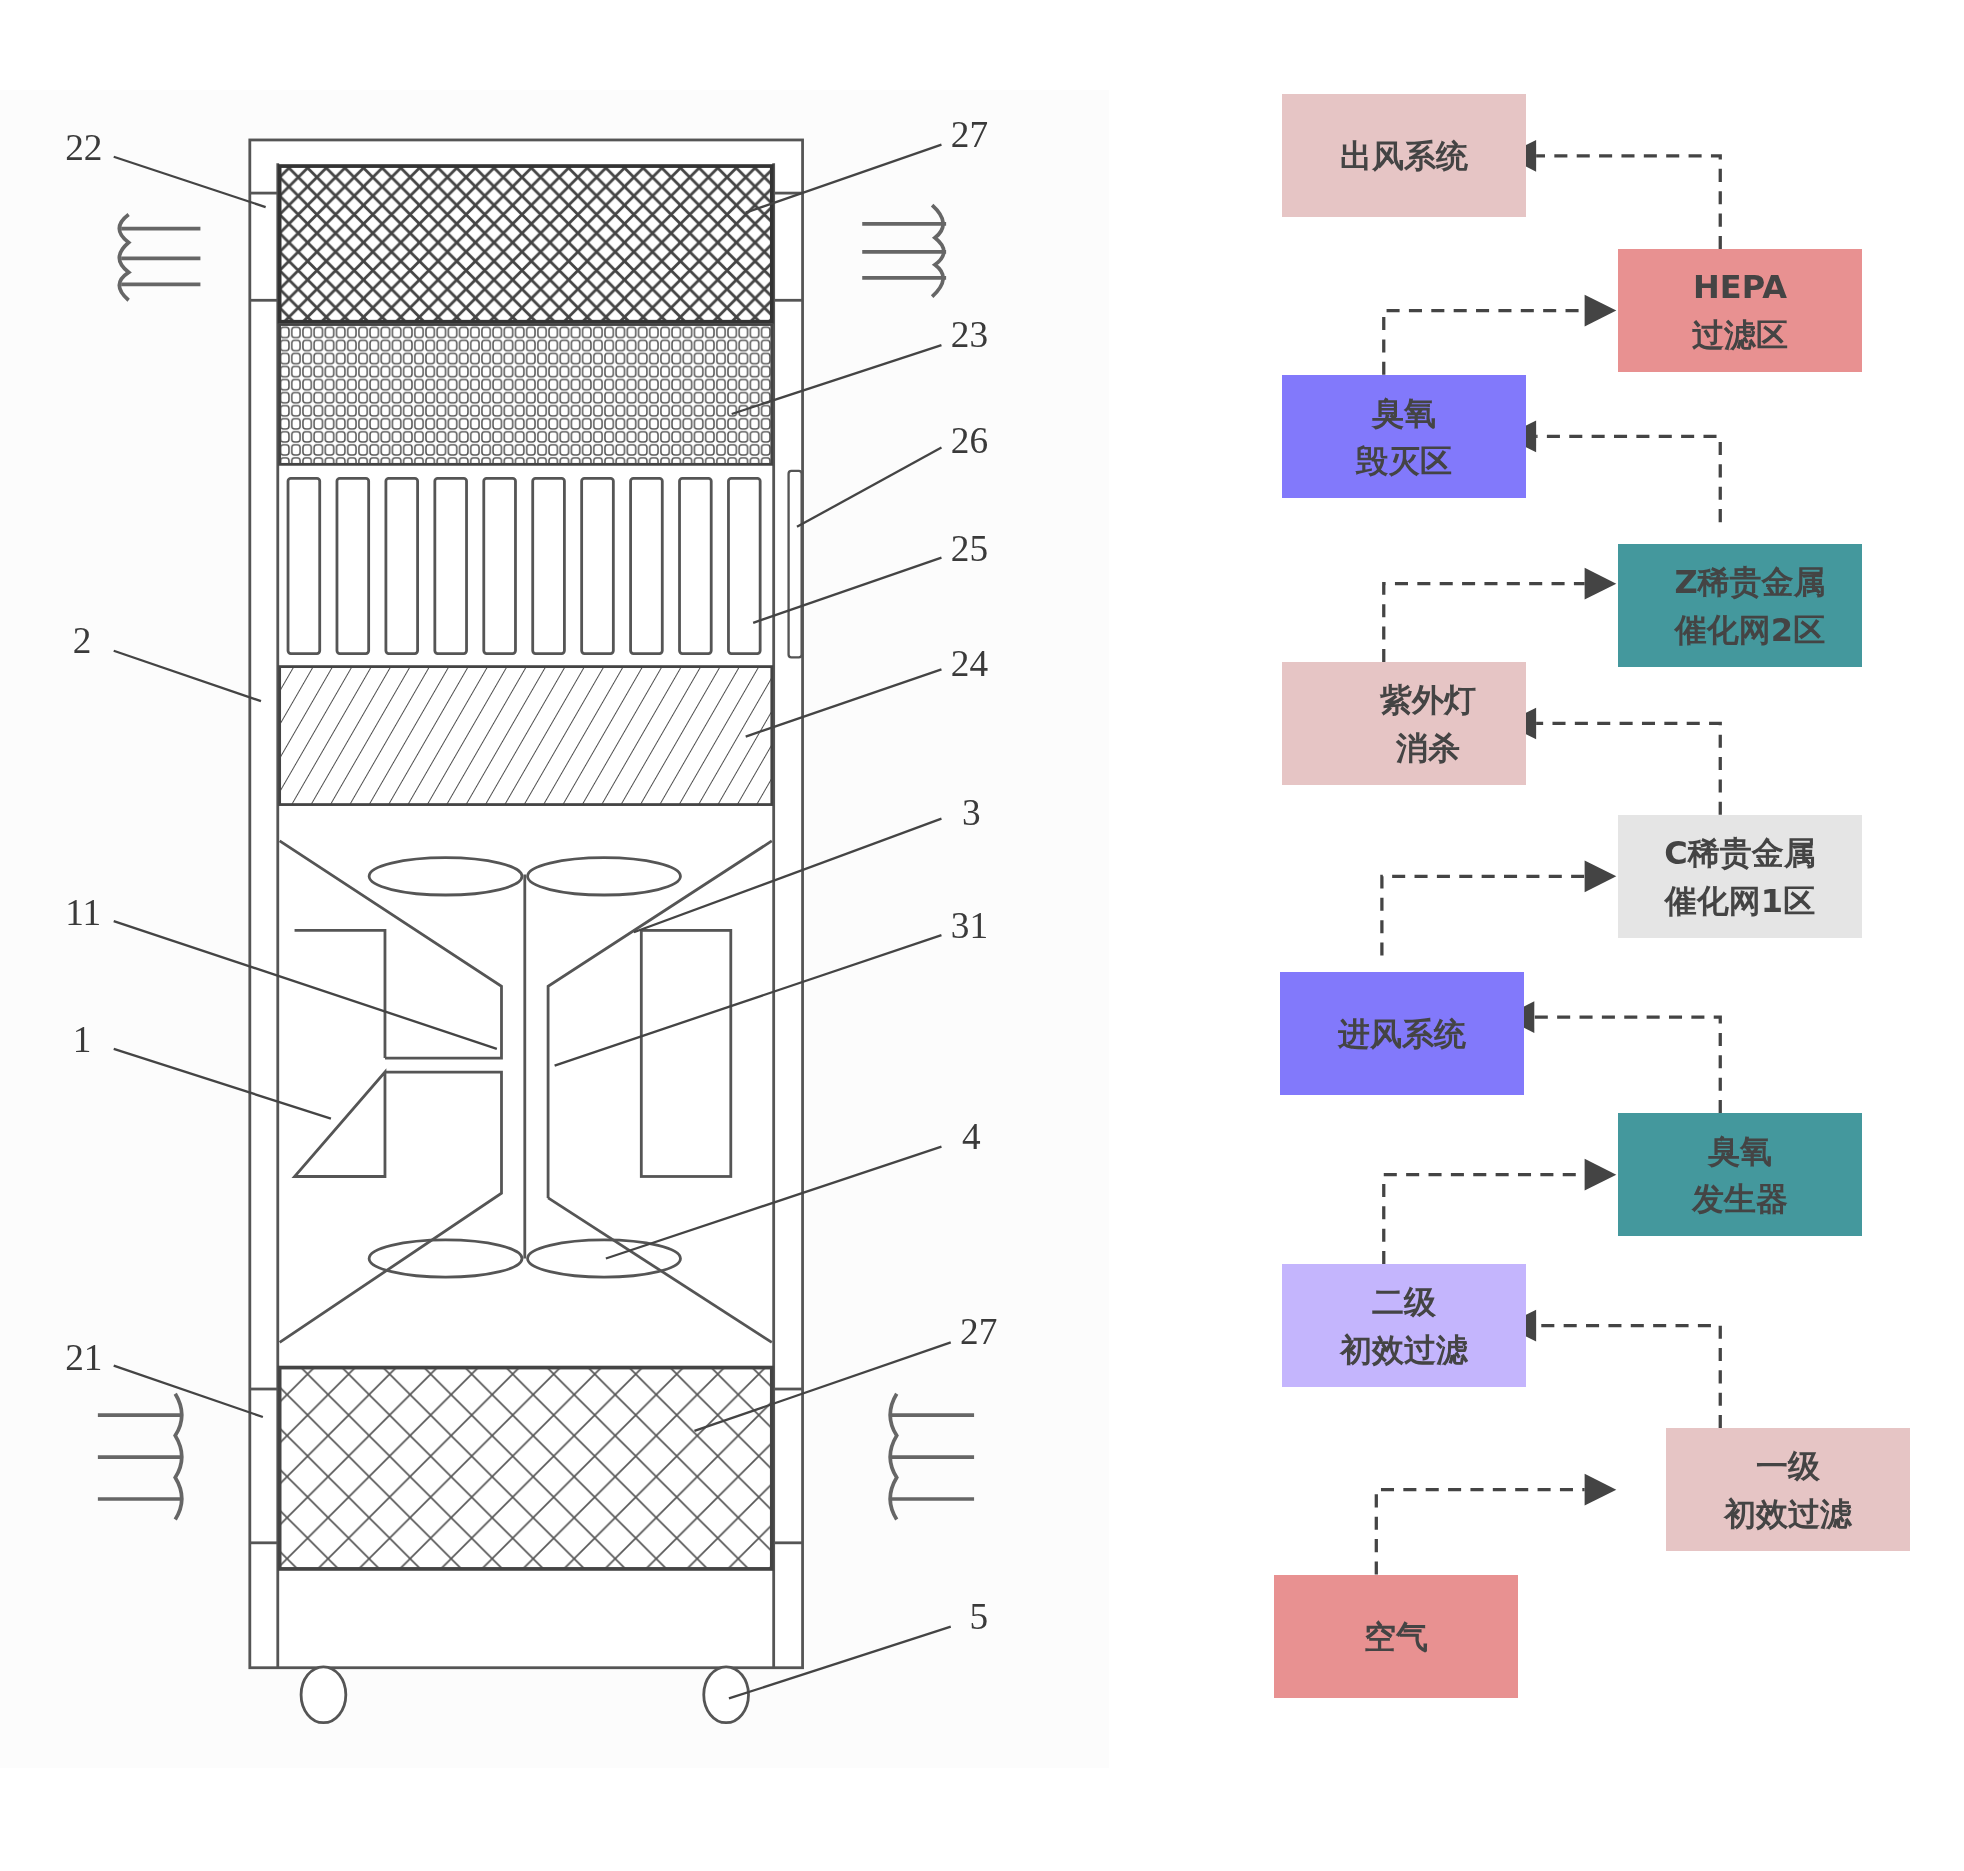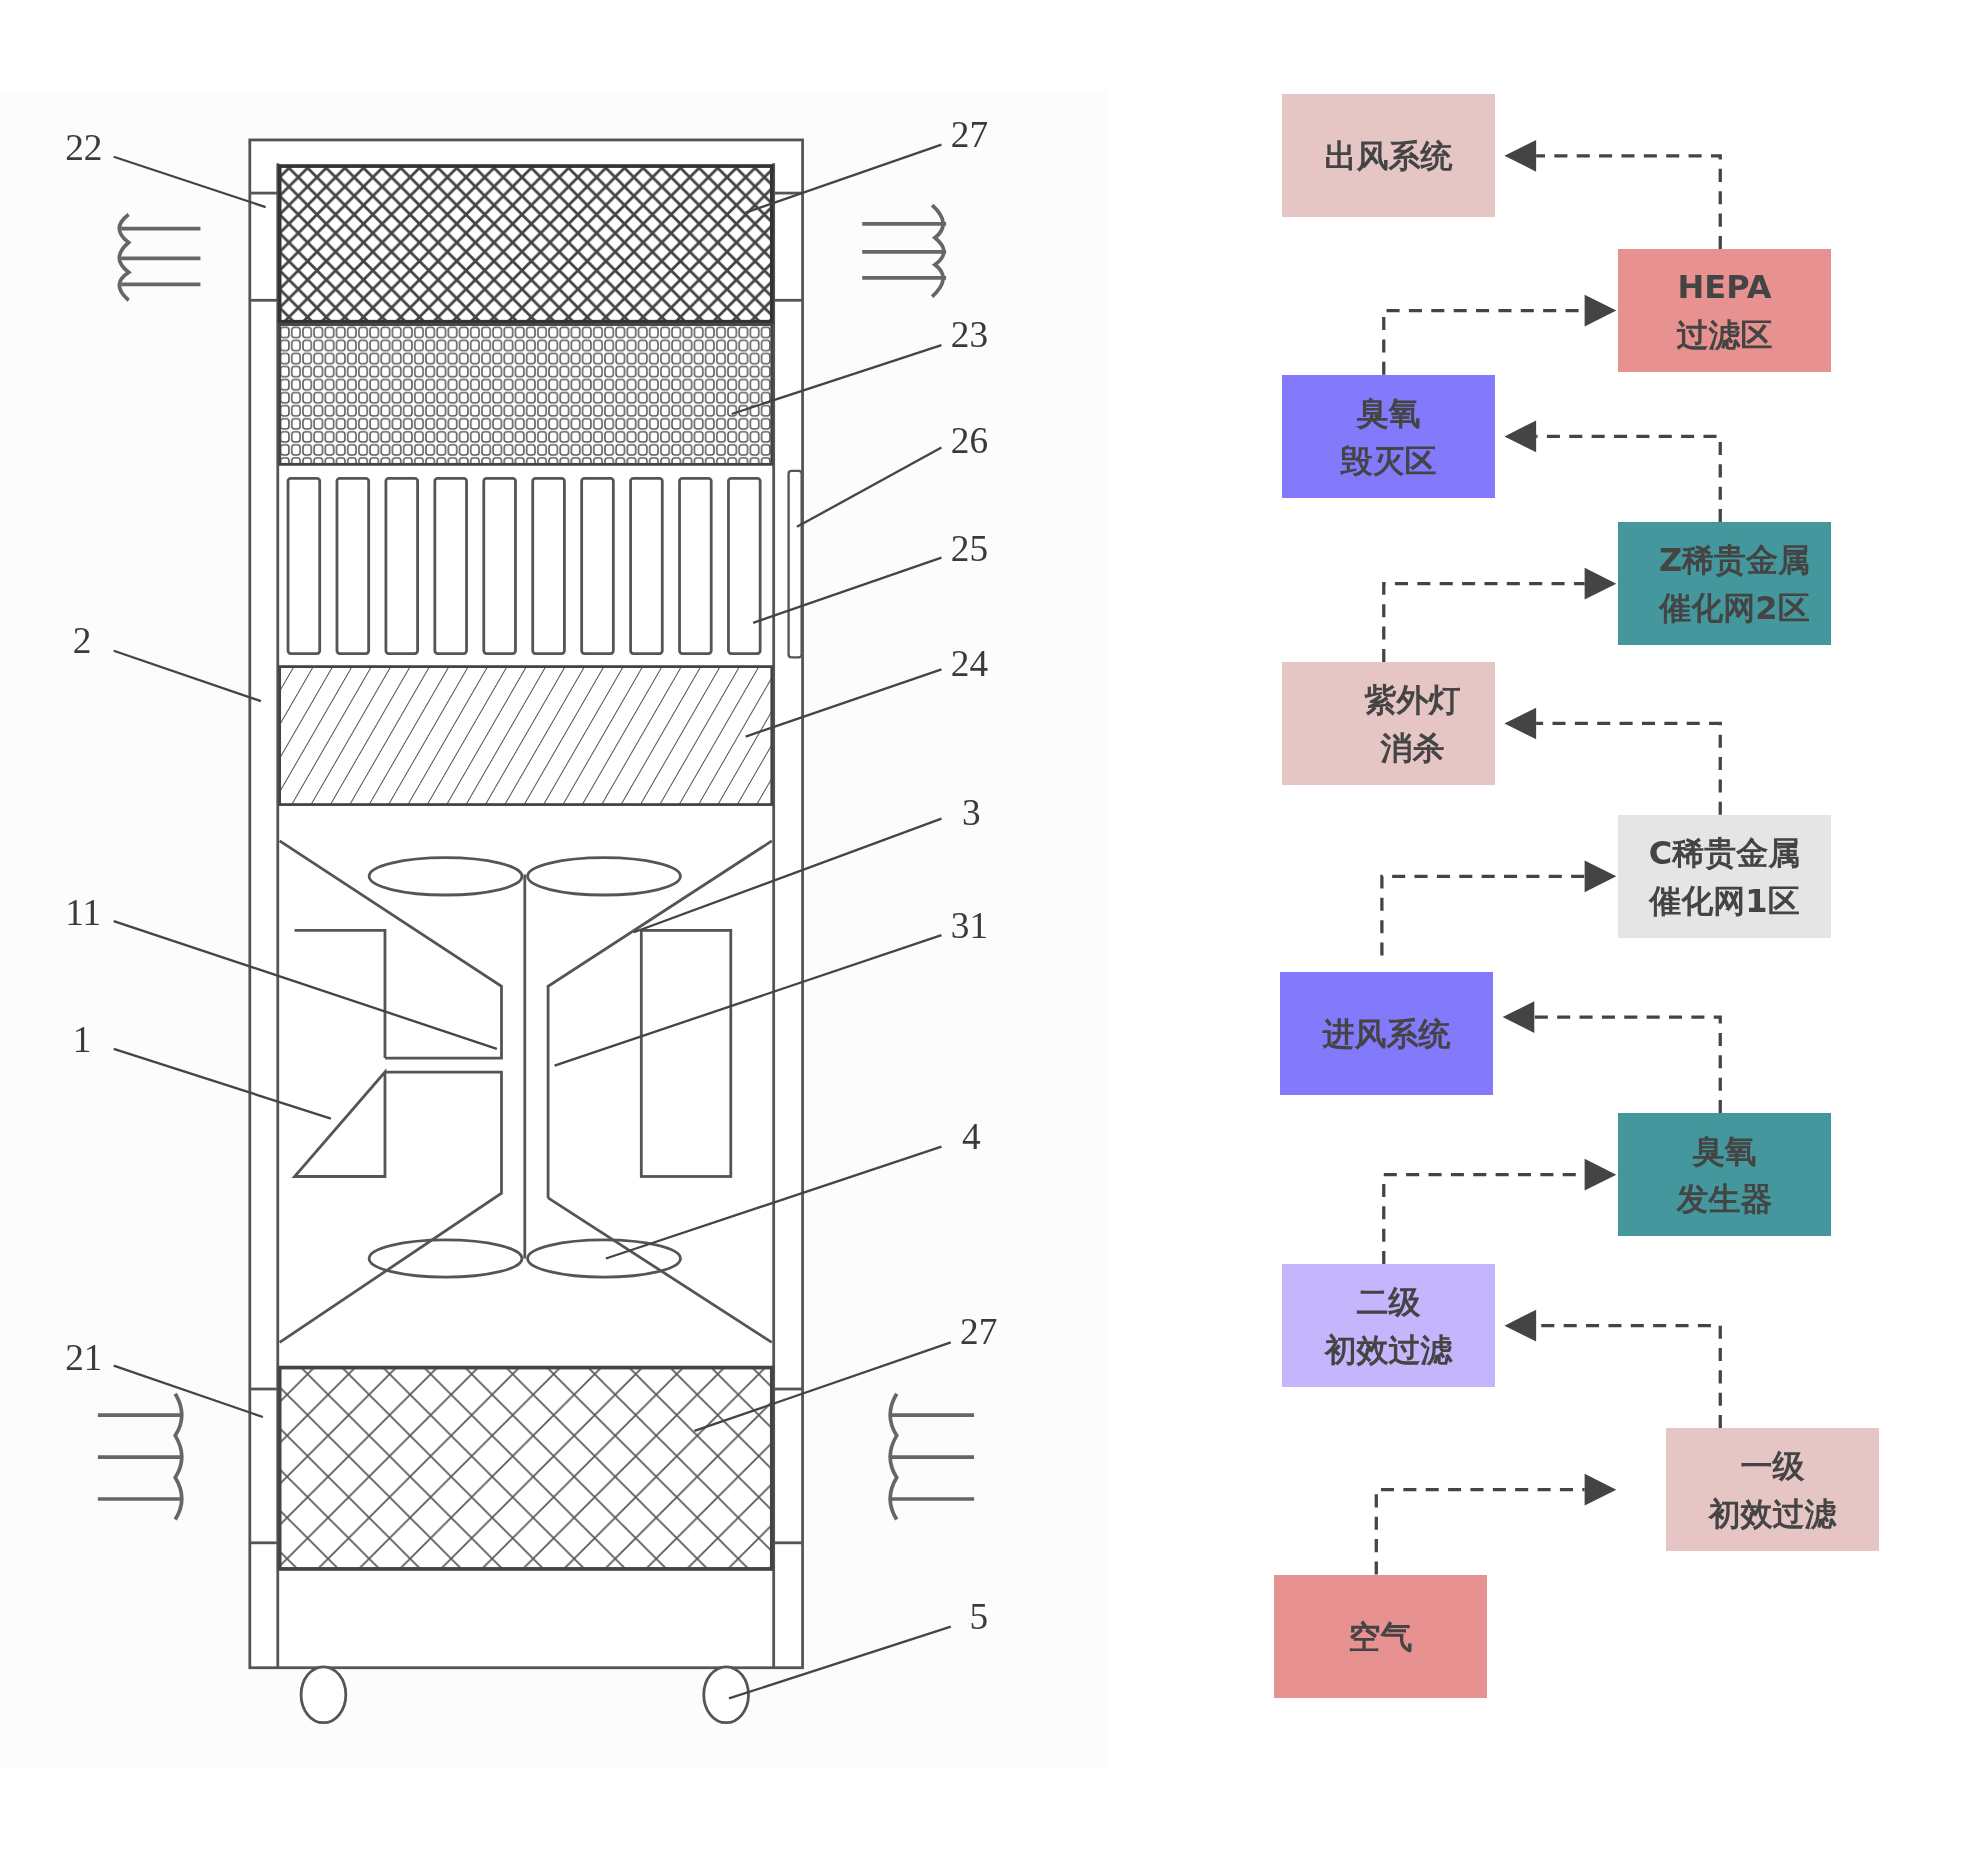--- a/index.html
+++ b/index.html
@@ -1,20 +1,20 @@
 <!DOCTYPE html>
 <html style="font-size:15px"><head>
 <meta charset="utf-8">
 <style>
   html, body { margin:0; padding:0; background:#ffffff; }
   body { width:1964px; height:1872px; position:relative; overflow:hidden; font-family:"DejaVu Sans", sans-serif; }
   #panel { position:absolute; left:0; top:90px; width:1109px; height:1678px; background:#fcfcfc; }
   #drawing { position:absolute; left:0; top:0; width:1964px; height:1872px; }
   .lbl { font-family:"Liberation Serif", serif; font-size:40px; fill:#3a3a3a; }
-  .box { position:absolute; width:213px; height:123px; display:flex; flex-direction:column; align-items:center; justify-content:center; color:#444444; font-family:"DejaVu Sans", sans-serif; font-size:32px; font-weight:bold; line-height:48px; text-align:center; box-sizing:border-box; }
+  .box { position:absolute; width:244px; height:123px; display:flex; flex-direction:column; align-items:center; justify-content:center; color:#444444; font-family:"DejaVu Sans", sans-serif; font-size:32px; font-weight:bold; line-height:48px; text-align:center; box-sizing:border-box; }
   .box span { display:block; white-space:nowrap; }
   #flow { position:absolute; left:0; top:0; width:1964px; height:1872px; pointer-events:none; }
 </style>
 </head>
 <body>
 
 <div id="panel"></div>
 
 <svg id="drawing" viewBox="0 0 2107 2008" xmlns="http://www.w3.org/2000/svg">
   <defs>
@@ -187,21 +187,21 @@
     <span>出风系统</span>
   </div>
   <div class="box" style="left:1618px; top:249px; background:#e89191;">
     <span>HEPA</span>
     <span>过滤区</span>
   </div>
   <div class="box" style="left:1282px; top:375px; background:#8279fb;">
     <span>臭氧</span>
     <span>毁灭区</span>
   </div>
-  <div class="box" style="left:1618px; top:522px; background:#44989d;padding-left:20px;">
+  <div class="box" style="left:1618px; top:544px; background:#44989d;padding-left:20px;">
     <span>Z稀贵金属</span>
     <span>催化网2区</span>
   </div>
   <div class="box" style="left:1282px; top:662px; background:#e6c5c5;padding-left:48px;">
     <span>紫外灯</span>
     <span>消杀</span>
   </div>
   <div class="box" style="left:1618px; top:815px; background:#e5e5e5;">
     <span>C稀贵金属</span>
     <span>催化网1区</span>

